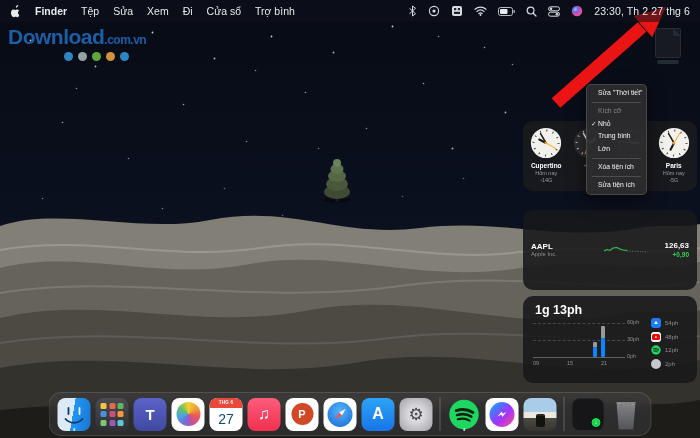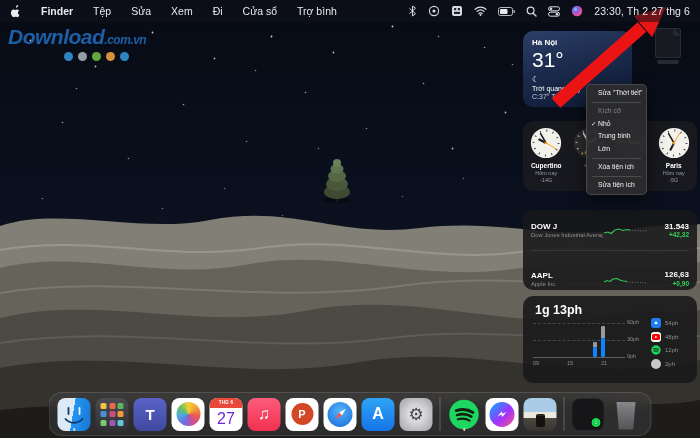--- a/index.html
+++ b/index.html
@@ -25,30 +25,30 @@
     463px 178px 0 .3px rgba(255,255,255,.4), 512px 64px 0 .3px rgba(255,255,255,.5),
     76px 88px 0 .3px rgba(255,255,255,.5), 255px 70px 0 .3px rgba(255,255,255,.5),
     438px 36px 0 .3px rgba(255,255,255,.55), 318px 148px 0 .3px rgba(255,255,255,.45); }
   .hills { position:absolute; left:0; top:198px; width:700px; height:240px; }
   .tree { position:absolute; left:318px; top:156px; width:38px; height:48px; }
 
   
   .menubar { position:absolute; top:0; left:0; width:700px; height:22px; z-index:60;
     display:flex; align-items:center; justify-content:space-between; padding:0 10px;
     background:rgba(14,18,28,.55); color:#e8e9ec; font-size:10.5px; }
-  .mb-left, .mb-right { display:flex; align-items:center; gap:20px; }
+  .mb-left, .mb-right { display:flex; align-items:center; gap:14px; }
   .mb-right { gap:11px; }
   .mb-item { white-space:nowrap; cursor:default; }
   .mb-item.bold { font-weight:700; }
   .mb-clock { font-size:10.5px; letter-spacing:.1px; }
   .st-icon { display:inline-flex; align-items:center; }
 
   
   .watermark { position:absolute; left:8px; top:25px; z-index:5; }
-  .wm-text { font-size:21px; font-weight:800; font-style:italic; color:#1c5fa6; letter-spacing:-.5px; }
+  .wm-text { font-size:21px; font-weight:800; color:#1c5fa6; letter-spacing:-.5px; }
   .wm-text .suffix { font-size:12px; font-weight:700; color:#1c5fa6; }
   .wm-dots { display:flex; gap:5px; margin:3px 0 0 56px; }
   .wm-dots span { width:9px; height:9px; border-radius:50%; display:block; }
 
   
   .desktop-file { position:absolute; left:652px; top:28px; width:32px; height:36px; z-index:6; }
   .df-page { position:relative; width:26px; height:30px; margin:0 auto; background:#171a20; border:1px solid #262b34; border-radius:2px; }
   .df-page::before { content:""; position:absolute; right:-1px; top:-1px; width:8px; height:8px;
     background:#242a35; clip-path:polygon(0 0,100% 100%,0 100%); border-bottom-left-radius:2px; }
   .df-label { width:22px; height:4px; margin:2px auto 0; background:rgba(40,46,58,.9); border-radius:2px; }
@@ -71,21 +71,21 @@
   .clock-col { flex:1; display:flex; flex-direction:column; align-items:center; }
   .clock-svg { width:34px; height:34px; }
   .cc-name { font-size:6.5px; font-weight:700; color:#fff; margin-top:2px; line-height:1.2; }
   .cc-day  { font-size:5.5px; color:#98989d; line-height:1.3; }
   .cc-off  { font-size:5.5px; color:#98989d; line-height:1.3; }
 
   
   .w-stocks { left:523px; top:210px; width:174px; height:80px; background:rgba(24,24,26,.88);
     padding:2px 8px; display:flex; flex-direction:column; }
   .stock-row { flex:1; display:flex; align-items:center; border-bottom:1px solid rgba(255,255,255,.08); }
-  .stock-row:last-child { border-bottom:none;align-items:flex-end; }
+  .stock-row:last-child { border-bottom:none; }
   .sr-left { width:72px; }
   .sr-sym { font-size:8px; font-weight:700; color:#fff; line-height:1.2; }
   .sr-name { font-size:5.8px; color:#8e8e93; line-height:1.2; white-space:nowrap; overflow:hidden; }
   .sr-spark { width:46px; height:14px; }
   .sr-right { flex:1; text-align:right; }
   .sr-price { font-size:8px; font-weight:700; color:#fff; line-height:1.2; }
   .sr-chg { font-size:6.5px; font-weight:600; color:#30d158; line-height:1.3; }
 
   
   .w-screentime { left:523px; top:296px; width:174px; height:87px; background:rgba(24,24,26,.88); color:#fff; }
@@ -131,21 +131,21 @@
   .lp-grid { display:grid; grid-template-columns:repeat(3,6px); grid-template-rows:repeat(3,6px); gap:2.5px; }
   .lp-grid span { border-radius:1.5px; }
   .ic-teams { background:linear-gradient(180deg,#5a63c8,#4049a0); color:#fff; font-size:15px; font-weight:700; }
   .ic-photos { background:#fff; }
   .ph-flower { width:24px; height:24px; border-radius:50%;
     background:conic-gradient(#f5cd2f,#f0a13c,#ec5b50,#c54f9b,#6e6ee0,#4da6df,#68c164,#f5cd2f); }
   .ic-calendar { background:#fff; flex-direction:column; }
   .cal-top { width:100%; height:10px; background:#e8493a; color:#fff; font-size:4.5px; font-weight:700;
     display:flex; align-items:center; justify-content:center; letter-spacing:.2px; }
   .cal-day { flex:1; width:100%; display:flex; align-items:center; justify-content:center;
-    font-size:16px; font-weight:400; color:#6d28d9; }
+    font-size:14px; font-weight:400; color:#0c4a6e; }
   .ic-music { background:linear-gradient(180deg,#fc5c7d,#f2304e); color:#fff; font-size:16px; }
   .ic-ppt { background:#fff; }
   .ppt-circle { width:22px; height:22px; border-radius:50%; background:#d24726; color:#fff;
     font-size:11px; font-weight:700; display:flex; align-items:center; justify-content:center; }
   .ic-safari { background:#fff; }
   .saf-circle { width:25px; height:25px; border-radius:50%; background:radial-gradient(circle at 50% 35%,#55b5f8,#1467d8);
     display:flex; align-items:center; justify-content:center; }
   .ic-appstore { background:linear-gradient(180deg,#2da4f5,#1774e8); color:#fff; font-size:16px; font-weight:700; }
   .ic-settings { background:radial-gradient(circle,#dcdce0 30%,#9fa0a6); color:#4a4a4e; font-size:17px; }
   .ic-spotify { background:transparent; }
@@ -282,27 +282,20 @@
         <span style="background:#d2913a"></span>
         <span style="background:#2e86c1"></span>
     </div>
   </div>
 
   <div class="desktop-file">
     <div class="df-page"></div>
     <div class="df-label"></div>
   </div>
 
-  <div class="widget w-weather">
-    <div class="ww-city">Hà Nội</div>
-    <div class="ww-temp">31°</div>
-    <div class="ww-moon">☾</div>
-    <div class="ww-cond">Trời quang mây</div>
-    <div class="ww-hilo">C:37° T:28°</div>
-  </div>
 
   <div class="widget w-clocks">
     <div class="clock-col">
       <svg class="clock-svg" viewBox="0 0 36 36">
         <circle cx="18" cy="18" r="16" fill="#f2f1ec"></circle>
         <circle cx="18" cy="18" r="13.2" fill="none" stroke="#3a3a3c" stroke-width="2.2" stroke-dasharray="1 5.91"></circle>
         <line x1="18" y1="18" x2="18" y2="10" stroke="#1c1c1e" stroke-width="2.2" stroke-linecap="round" transform="rotate(297.5 18 18)"></line>
         <line x1="18" y1="18" x2="18" y2="6.5" stroke="#1c1c1e" stroke-width="1.6" stroke-linecap="round" transform="rotate(330 18 18)"></line>
         <line x1="18" y1="20" x2="18" y2="5.5" stroke="#ff9f0a" stroke-width=".9" transform="rotate(120 18 18)"></line>
         <circle cx="18" cy="18" r="1.2" fill="#ff9f0a"></circle>
@@ -346,34 +339,20 @@
         <line x1="18" y1="20" x2="18" y2="5.5" stroke="#ff9f0a" stroke-width=".9" transform="rotate(30 18 18)"></line>
         <circle cx="18" cy="18" r="1.2" fill="#ff9f0a"></circle>
       </svg>
       <div class="cc-name">Paris</div>
       <div class="cc-day">Hôm nay</div>
       <div class="cc-off">-5G</div>
     </div>
   </div>
 
   <div class="widget w-stocks">
-    <div class="stock-row">
-      <div class="sr-left">
-        <div class="sr-sym">DOW J</div>
-        <div class="sr-name">Dow Jones Industrial Average</div>
-      </div>
-      <svg class="sr-spark" viewBox="0 0 46 14">
-        <polyline points="1,9 5,8 8,9.5 12,6 16,5 20,6.5 24,5.5 27,6" fill="none" stroke="#34c759" stroke-width="1.1"></polyline>
-        <line x1="27" y1="6.5" x2="45" y2="7" stroke="#6d8f77" stroke-width="1" stroke-dasharray="0.8 1.8"></line>
-      </svg>
-      <div class="sr-right">
-        <div class="sr-price">31.543</div>
-        <div class="sr-chg">+42,32</div>
-      </div>
-    </div>
     <div class="stock-row">
       <div class="sr-left">
         <div class="sr-sym">AAPL</div>
         <div class="sr-name">Apple Inc.</div>
       </div>
       <svg class="sr-spark" viewBox="0 0 46 14">
         <polyline points="1,8 4,6.5 7,7.5 10,5 14,4.5 17,6 20,7 24,7.5" fill="none" stroke="#34c759" stroke-width="1.1"></polyline>
         <line x1="24" y1="8" x2="45" y2="9" stroke="#6d8f77" stroke-width="1" stroke-dasharray="0.8 1.8"></line>
       </svg>
       <div class="sr-right">

